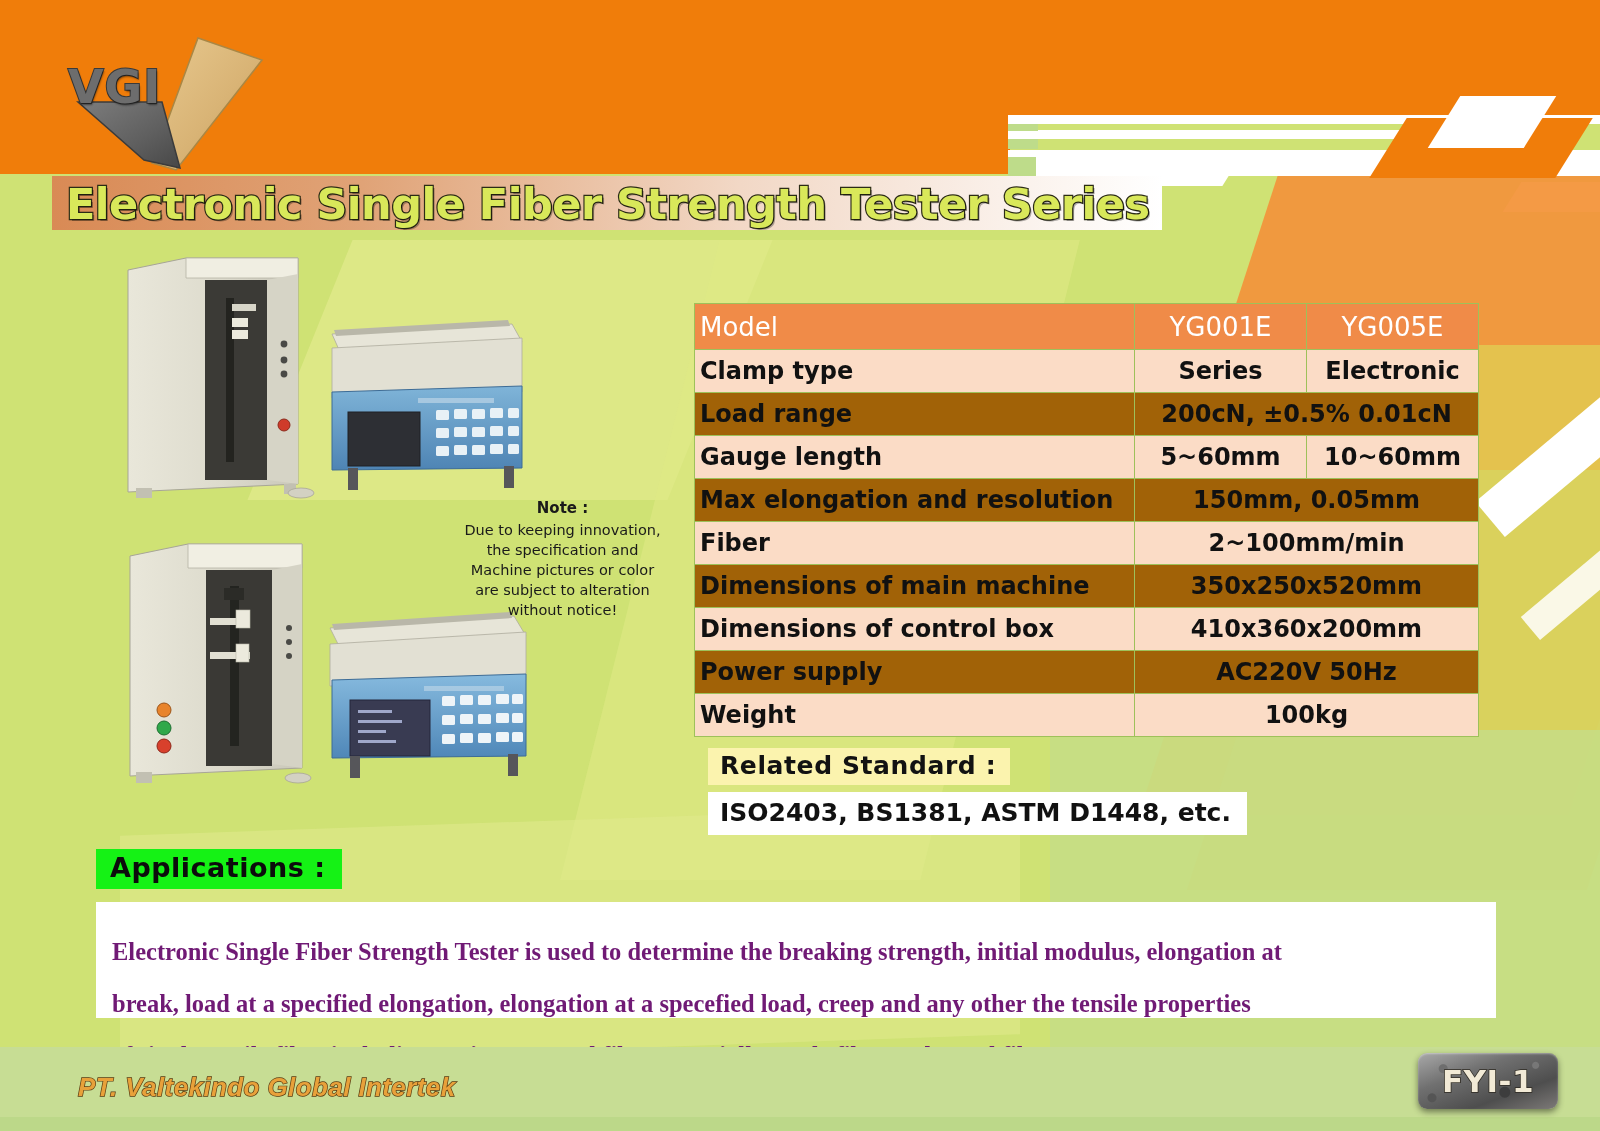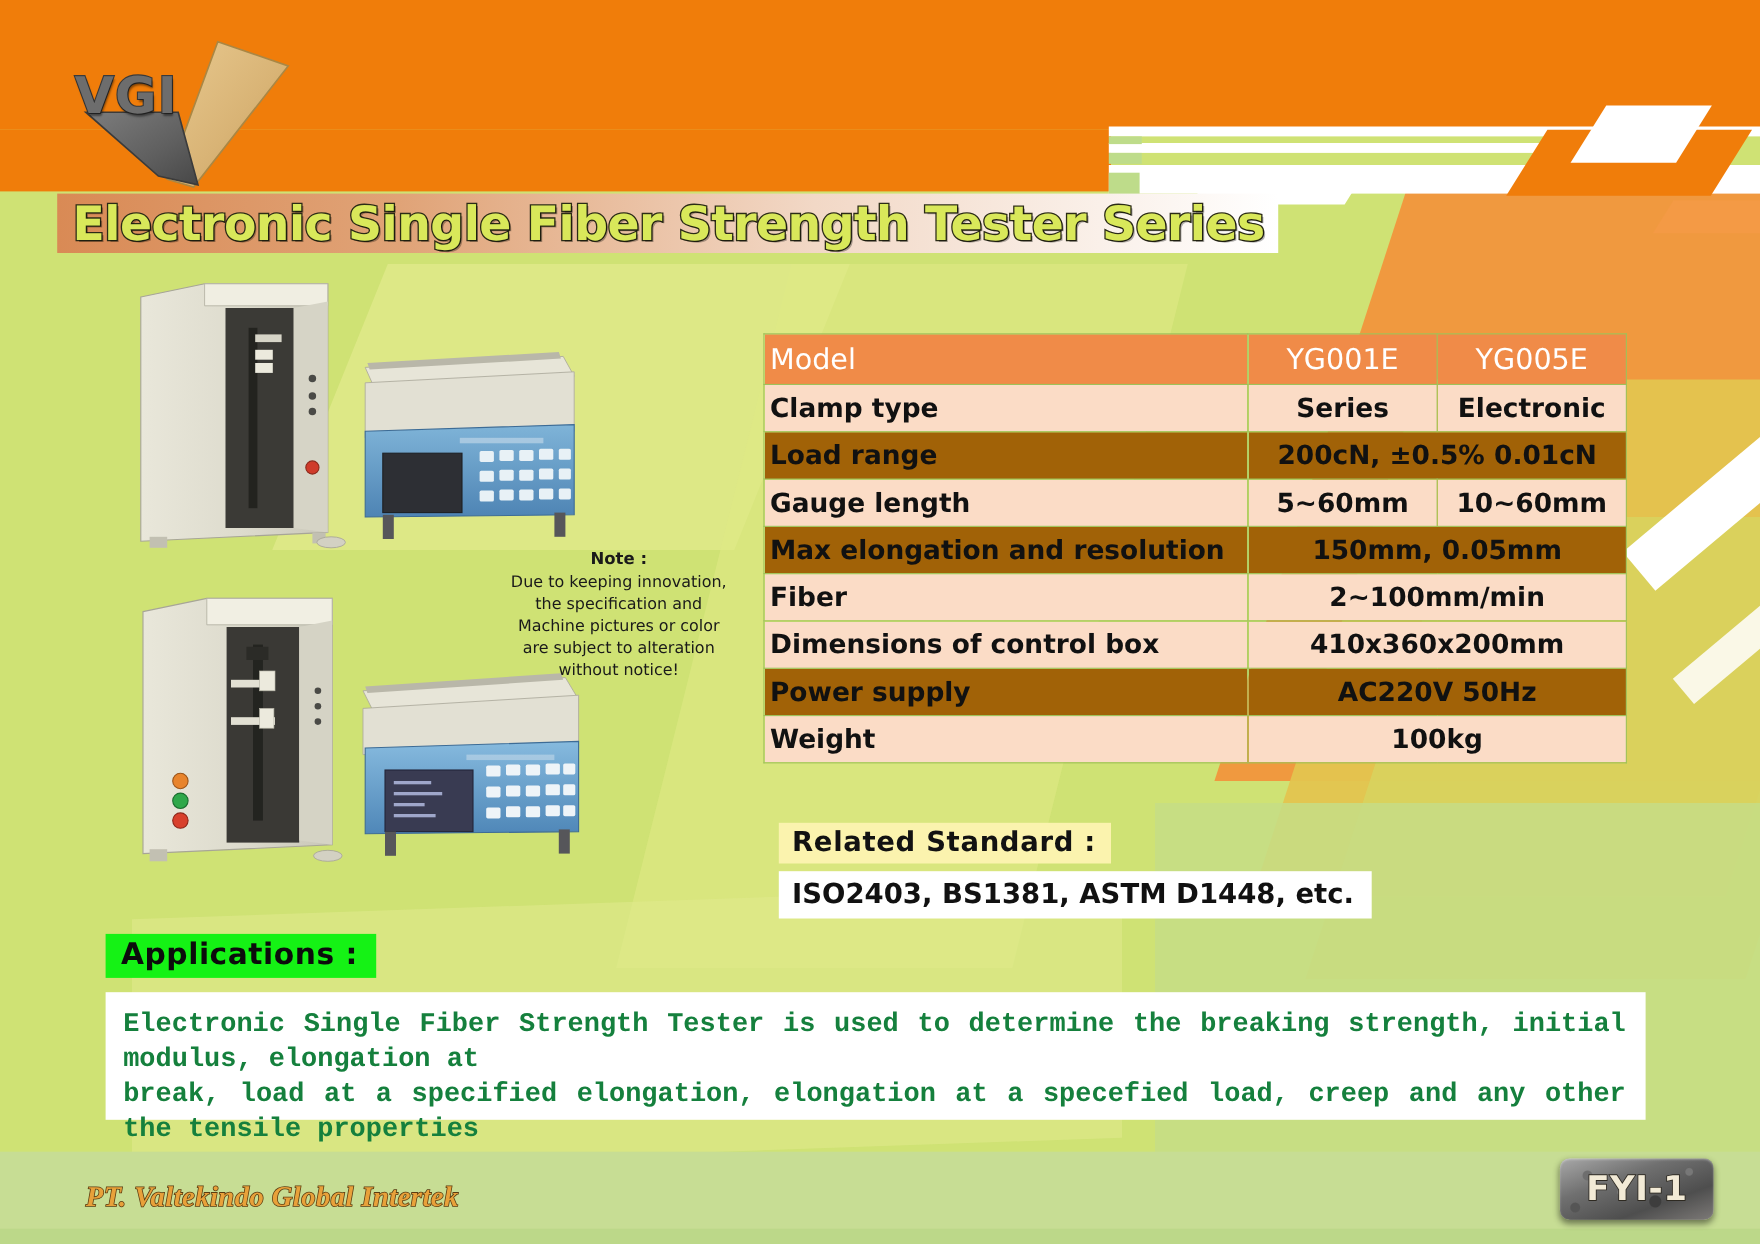--- a/index.html
+++ b/index.html
@@ -266,45 +266,46 @@
   }
   .apps-box {
     position: absolute;
     left: 96px; top: 902px;
     width: 1400px;
     height: 116px;
     background: #ffffff;
     padding: 14px 18px 0 16px;
   }
   .apps-text {
-    font-family: Liberation Mono, monospace;
+    font-family: Liberation Serif, serif;
     font-size: 24.5px;
     font-weight: bold;
-    color: #15803d;
+    color: #701a75;
     line-height: 32px;
     text-align: justify;
+    margin-top: 20px;
   }
 
   
   .footer-band {
     position: absolute;
     left: 0; bottom: 0;
     width: 1600px; height: 84px;
     background: #c7dd94;
   }
   .footer-band2 {
     position: absolute;
     left: 0; bottom: 0;
     width: 1600px; height: 14px;
     background: #bcd889;
   }
   .footer-text {
     position: absolute;
     left: 78px; bottom: 28px;
-    font-family: Liberation Serif, serif;
+    font-family: Liberation Sans, sans-serif;
     font-size: 26px;
     font-weight: bold;
     font-style: italic;
     color: #e8a13a;
     -webkit-text-stroke: 1.4px #5a3b10;
     paint-order: stroke fill;
     letter-spacing: .4px;
     white-space: nowrap;
   }
   .fyi-badge {
@@ -549,20 +550,24 @@
           <td class="c-val">10~60mm</td>
         </tr>
         <tr class="row-white">
           <td class="c-label">Max elongation and resolution</td>
           <td class="c-val" colspan="2">150mm, 0.05mm</td>
         </tr>
         <tr class="row-peach">
           <td class="c-label">Fiber</td>
           <td class="c-val" colspan="2">2~100mm/min</td>
         </tr>
+        <tr class="row-white">
+          <td class="c-label">Dimensions of main machine</td>
+          <td class="c-val" colspan="2">350x250x520mm</td>
+        </tr>
         <tr class="row-peach">
           <td class="c-label">Dimensions of control box</td>
           <td class="c-val" colspan="2">410x360x200mm</td>
         </tr>
         <tr class="row-white">
           <td class="c-label">Power supply</td>
           <td class="c-val" colspan="2">AC220V 50Hz</td>
         </tr>
         <tr class="row-peach">
           <td class="c-label">Weight</td>

